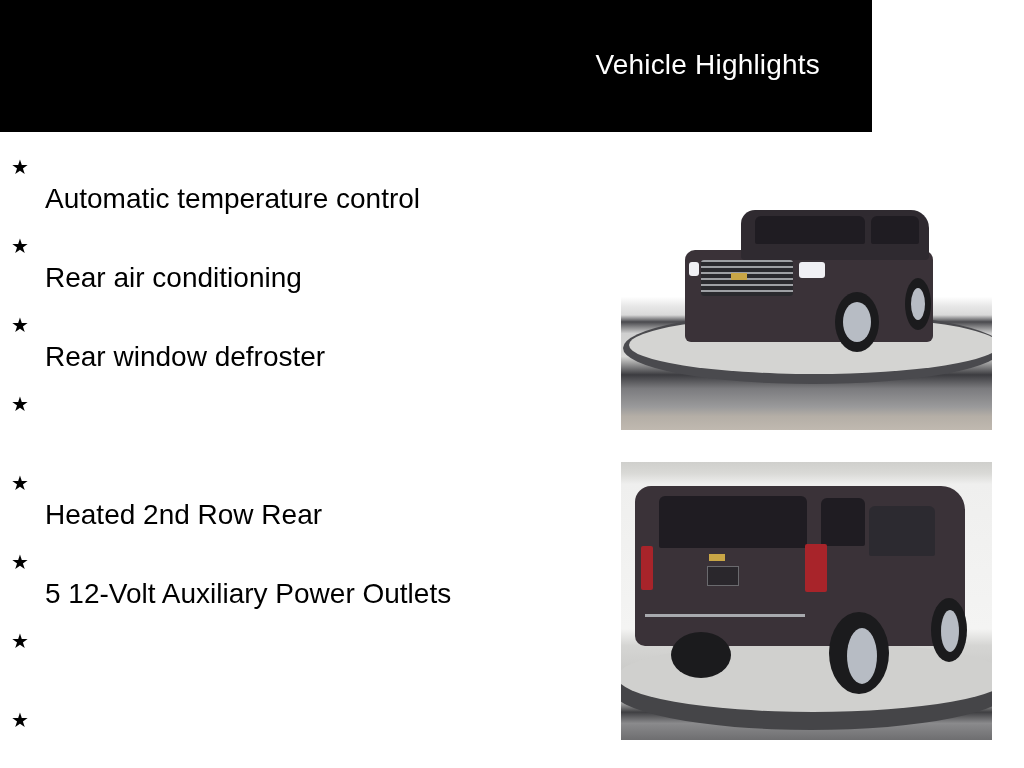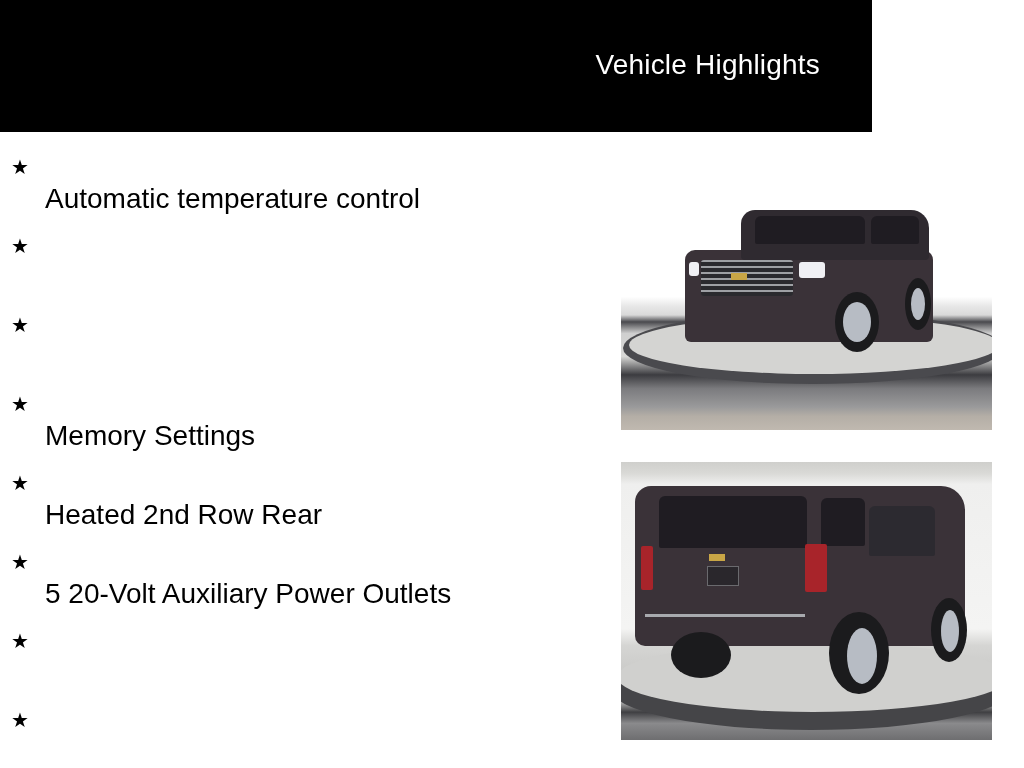--- a/index.html
+++ b/index.html
@@ -130,35 +130,36 @@
   <div class="header-title">Vehicle Highlights</div>
 </div>
 
 <ul class="features">
   <li class="feature">
     <span class="feature-star">★</span>
     <span class="feature-label">Automatic temperature control</span>
   </li>
   <li class="feature">
     <span class="feature-star">★</span>
-  </li>
-  <li class="feature">
-    <span class="feature-star">★</span>
-  </li>
-  <li class="feature">
-    <span class="feature-star">★</span>
-    <span class="feature-label">Memory Settings</span>
+    <span class="feature-label">Rear air conditioning</span>
+  </li>
+  <li class="feature">
+    <span class="feature-star">★</span>
+    <span class="feature-label">Rear window defroster</span>
+  </li>
+  <li class="feature">
+    <span class="feature-star">★</span>
   </li>
   <li class="feature">
     <span class="feature-star">★</span>
     <span class="feature-label">Heated 2nd Row Rear</span>
   </li>
   <li class="feature">
     <span class="feature-star">★</span>
-    <span class="feature-label">5 20-Volt Auxiliary Power Outlets</span>
+    <span class="feature-label">5 12-Volt Auxiliary Power Outlets</span>
   </li>
   <li class="feature">
     <span class="feature-star">★</span>
   </li>
   <li class="feature">
     <span class="feature-star">★</span>
   </li>
 </ul>
 
 <div class="photo photo-1">

